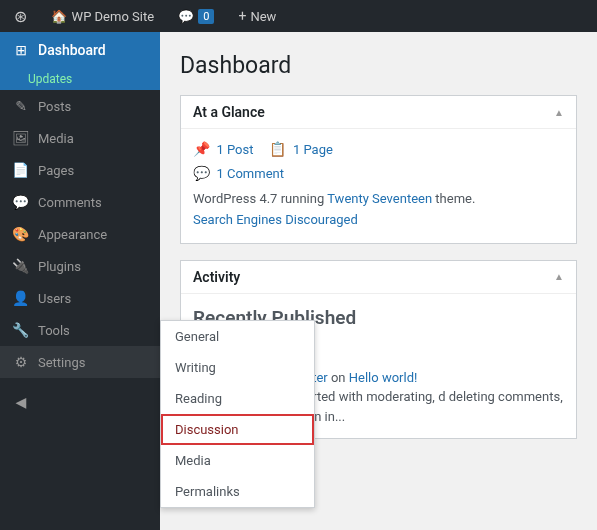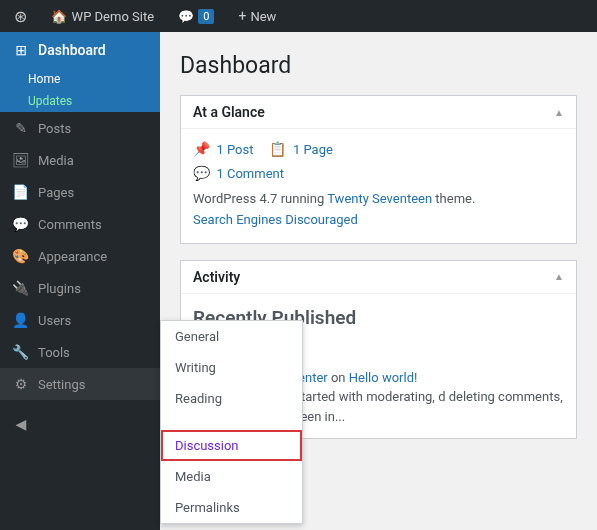--- a/index.html
+++ b/index.html
@@ -155,39 +155,38 @@
       line-height: 1.5;
       margin-top: 8px;
     }
     .activity-comment a { color: #2271b1; text-decoration: none; }
 
     
     .dropdown-menu {
       position: absolute;
       left: 160px;
       top: 320px;
-      width: 143px;
+      width: 155px;
       background: #fff;
       border: 1px solid #ccd0d4;
       box-shadow: 0 2px 6px rgba(0,0,0,0.2);
       z-index: 100;
     }
 
     .dropdown-item {
       padding: 8px 14px;
       cursor: pointer;
       font-size: 13px;
       color: #50575e;
       display: block;
     }
     .dropdown-item.highlighted {
       border: 2px solid #d63638;
-      color: #6d28d9;
+      color: #7f1d1d;
       padding: 6px 12px;
-      margin-top: 16px;
     }
 
     .chevron { font-size: 10px; color: #999; }
 
     .settings-item-active { background: #32373c; }
   </style>
 </head>
 <body>
 
 <div class="admin-bar">
@@ -209,23 +208,20 @@
 </div>
 
 <div class="layout">
 
   <div class="sidebar">
 
     <div class="dashboard-section">
       <div class="dashboard-header">
         <span class="icon">⊞</span>
         <span>Dashboard</span>
-      </div>
-      <div class="sub-item active">
-        <span>Home</span>
       </div>
       <div class="sub-item">
         <span>Updates</span>
       </div>
     </div>
 
     <div class="sidebar-item">
       <span class="icon">✎</span>
       <span>Posts</span>
     </div>

